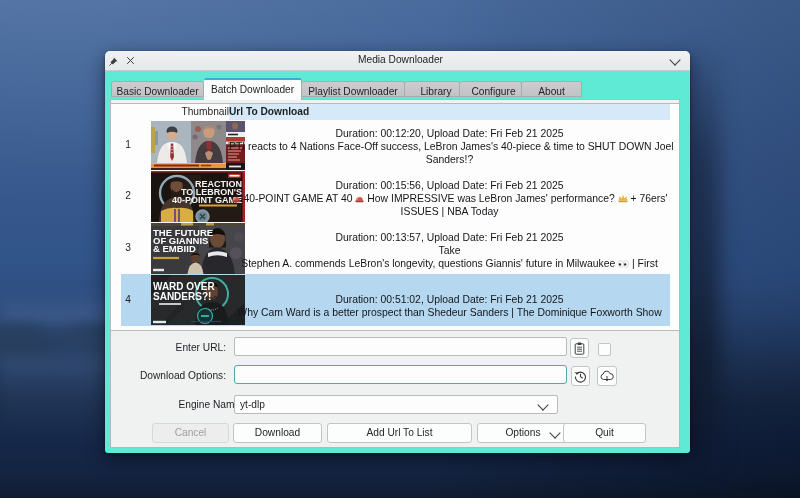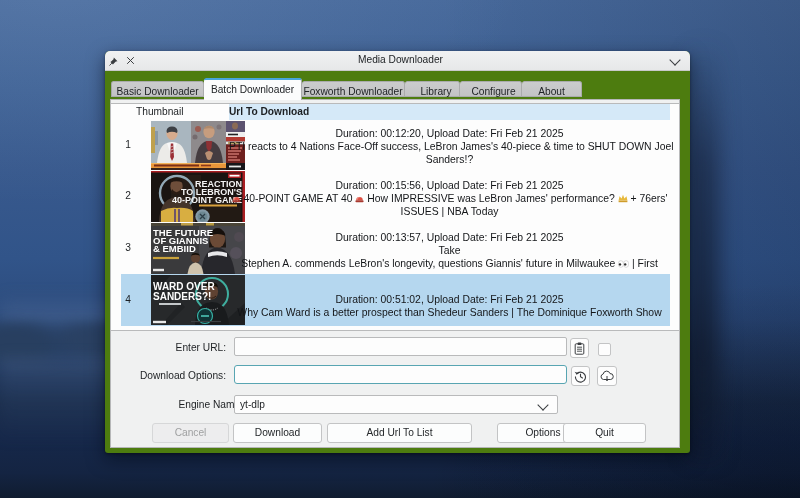--- a/index.html
+++ b/index.html
@@ -18,41 +18,41 @@
  radial-gradient(85px 30px at 250px 22px,#283f60 58%,rgba(40,63,96,0) 100%),
  radial-gradient(95px 26px at 385px 24px,#293f5f 58%,rgba(41,63,95,0) 100%);
 }
 #mist{position:absolute;left:0;top:296px;width:440px;height:34px;filter:blur(9px);
 background:linear-gradient(to bottom,rgba(110,135,175,0.0),rgba(110,135,175,0.30) 60%,rgba(110,135,175,0.12));}
 #water{position:absolute;left:0;top:358px;width:430px;height:80px;filter:blur(7px);
 background:linear-gradient(to bottom,rgba(85,110,150,0.30) 0%,rgba(60,85,125,0.22) 35%,rgba(30,48,78,0.10) 100%);}
 #rtree{position:absolute;left:686px;top:40px;width:34px;height:420px;filter:blur(10px);
 background:linear-gradient(to bottom,rgba(20,32,54,0.0) 0%,rgba(18,28,48,0.55) 30%,rgba(14,22,38,0.7) 75%,rgba(12,18,32,0.2) 100%);}
 
-#win{position:absolute;left:105px;top:51px;width:585px;height:402px;background:#4d7c0f;
+#win{position:absolute;left:105px;top:51px;width:585px;height:402px;background:#5eead4;
 border-radius:5px 5px 3px 3px;box-shadow:0 6px 18px rgba(3,8,18,0.55), 0 1px 3px rgba(0,0,0,0.4);}
 #titlebar{position:absolute;left:0;top:0;right:0;height:19px;border-radius:5px 5px 0 0;
 background:linear-gradient(to bottom,#f0f1f2,#e7e8e9);border-bottom:1px solid #c8c9ca;}
 #title{position:absolute;left:6px;right:0;top:3px;text-align:center;font-size:10.2px;color:#1d2023;}
 .tbico{position:absolute;top:3px;}
 
 #tabs{position:absolute;left:6px;top:28px;height:20px;}
 .tab{position:absolute;top:2px;height:16px;background:linear-gradient(to bottom,#cbcccd,#c2c3c4);
 border:1px solid #aaabac;border-left:none;box-sizing:border-box;font-size:10.2px;color:#212427;
 text-align:center;line-height:19px;border-radius:2.5px 2.5px 0 0;}
 .tab.first{border-left:1px solid #a6a7a8;}
 .tab.active{background:#fbfcfc;border-top:2px solid #48a5db;border-bottom:none;top:-1px;height:22px;line-height:20px;z-index:3;}
 
 #pane{position:absolute;left:5px;top:48px;width:570px;height:349px;background:#f0f1f1;
 border:1px solid #b6b7b8;box-sizing:border-box;}
 
 #table{position:absolute;left:5px;top:52px;width:570px;height:228px;background:#fdfdfd;
 border:1px solid #b9babb;box-sizing:border-box;z-index:2;}
 #hdrblue{position:absolute;left:118px;top:0;width:441px;height:16px;background:#d5e9f8;}
-#hdrthumb{position:absolute;left:25px;top:0;width:93px;text-align:left;font-size:10.2px;color:#1d2023;line-height:16px;}
+#hdrthumb{position:absolute;left:25px;top:0;width:93px;text-align:right;font-size:10.2px;color:#1d2023;line-height:16px;}
 #hdrurl{position:absolute;left:118px;top:0;width:441px;text-align:left;font-weight:bold;font-size:10.2px;color:#1d2023;line-height:16px;}
 .rownum{position:absolute;left:8px;width:18px;text-align:center;font-size:10.2px;color:#1d2023;}
 .thumb{position:absolute;left:40px;width:111px;}
 .cell{position:absolute;left:118px;width:441px;font-size:10.4px;color:#141619;text-align:center;line-height:12.9px;}
 .ln{white-space:nowrap;}
 .sel{background:#b5d7ef;}
 
 .lbl{position:absolute;font-size:10.2px;color:#1d2023;text-align:right;width:120px;}
 .inp{position:absolute;left:129px;width:333px;height:19px;background:#fdfdfd;border:1px solid #b9babb;border-radius:2px;box-sizing:border-box;}
 .sqbtn{position:absolute;width:19px;height:20px;background:#fdfdfd;border:1px solid #c3c4c5;border-radius:3px;box-sizing:border-box;display:flex;align-items:center;justify-content:center;}
@@ -76,21 +76,21 @@
       </svg>
     <svg class="tbico" style="left:20.5px;top:5px" width="9" height="9" viewBox="0 0 9 9">
         <path d="M1.2 1.2 L7.8 7.8 M7.8 1.2 L1.2 7.8" stroke="#3a3d40" stroke-width="1.0"></path>
       </svg>
     <div id="title">Media Downloader</div>
     <span class="chev" style="position:absolute;right:11px;top:5px;"></span>
   </div>
   <div id="tabs">
     <div class="tab first" style="left:0px;width:93px;">Basic Downloader</div>
     <div class="tab active" style="left:93px;width:98px;">Batch Downloader</div>
-    <div class="tab" style="left:191px;width:103px;">Foxworth Downloader</div>
+    <div class="tab" style="left:191px;width:103px;">Playlist Downloader</div>
     <div class="tab" style="left:294px;width:55px;padding-left:8px;">Library</div>
     <div class="tab" style="left:349px;width:62px;padding-left:6px;">Configure</div>
     <div class="tab" style="left:411px;width:60px;">About</div>
   </div>
   <div id="pane"></div>
   <div id="table">
     <div id="hdrblue"></div>
     <div id="hdrthumb">Thumbnail</div>
     <div id="hdrurl">Url To Download</div>
     <div class="sel" style="position:absolute;left:9.5px;top:170px;width:549.5px;height:52px;"></div>
@@ -260,15 +260,15 @@
       <svg width="14" height="12" viewBox="0 0 14 12">
         <path d="M3.5 9.5 A2.8 2.8 0 0 1 3.2 4 A3.5 3.5 0 0 1 10 3.6 A2.6 2.6 0 0 1 10.6 9.5 Z" stroke="#3a3d40" stroke-width="1" fill="none"></path>
         <path d="M7 6 L7 10.6 M5.4 9 L7 10.8 L8.6 9" stroke="#3a3d40" stroke-width="1" fill="none"></path>
       </svg>
     </div>
   <div class="lbl" style="left:18px;top:348px;">Engine Name:</div>
   <div id="combo">yt-dlp<span class="chev" style="position:absolute;right:10px;top:5px;"></span></div>
   <div class="btn dis" style="left:47px;width:77px;">Cancel</div>
   <div class="btn" style="left:128px;width:89px;">Download</div>
   <div class="btn" style="left:222px;width:145px;">Add Url To List</div>
-  <div class="btn" style="left:392px;width:92px;">Options<span class="chev" style="position:absolute;right:9px;top:5px;"></span></div>
+  <div class="btn" style="left:372px;width:92px;">Options<span class="chev" style="position:absolute;right:9px;top:5px;"></span></div>
   <div class="btn" style="left:458px;width:83px;">Quit</div>
 </div>
 
 </body></html>

